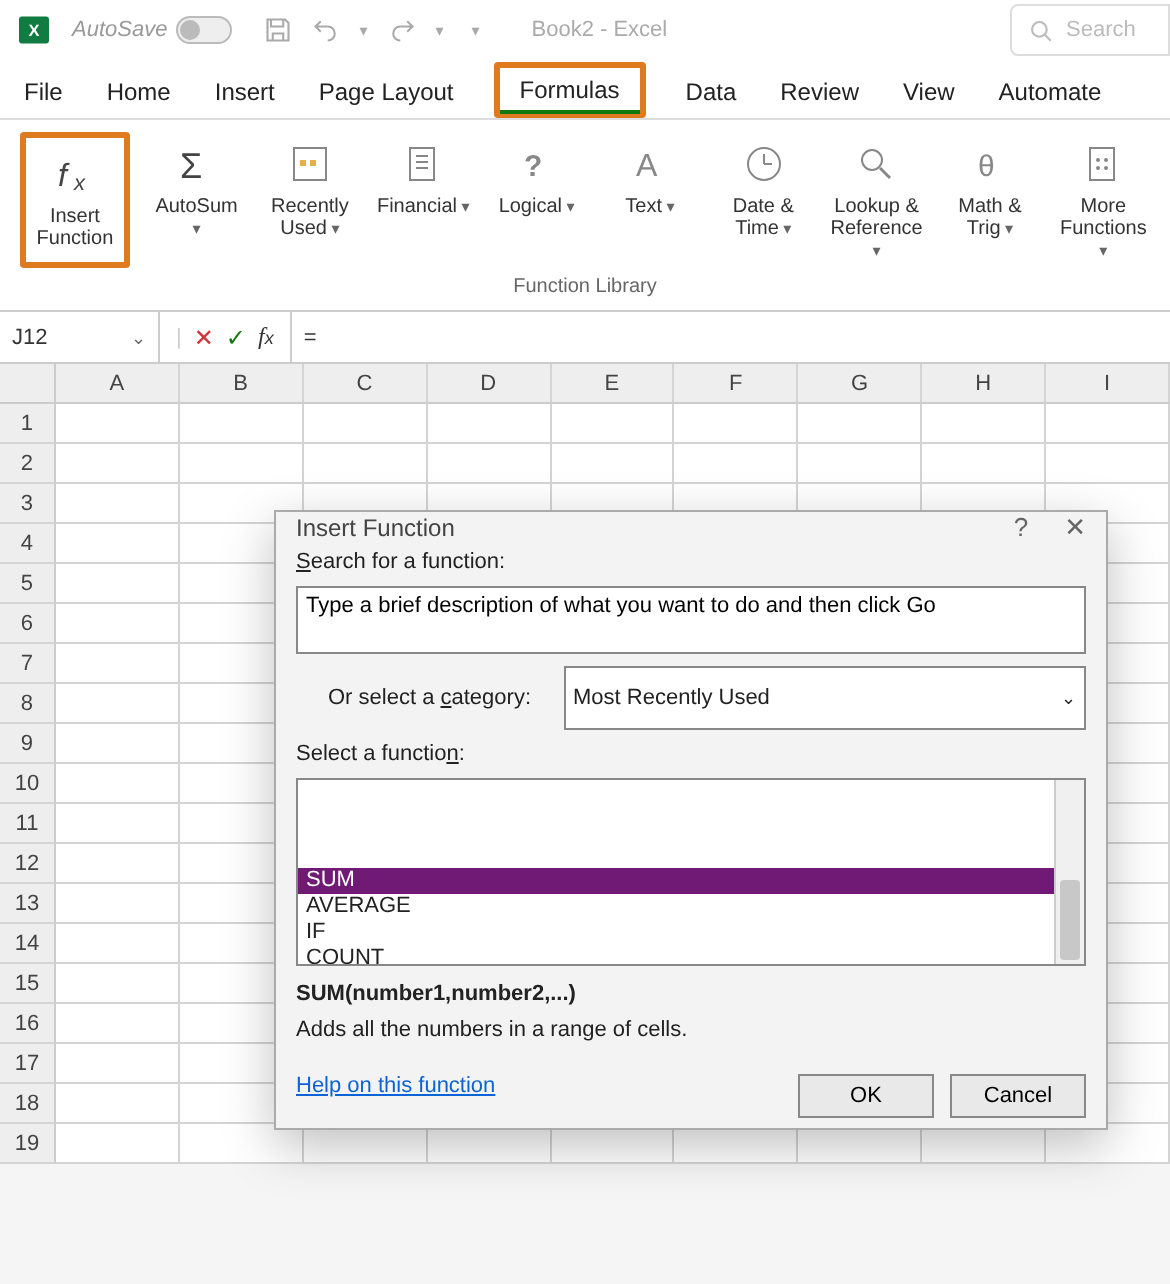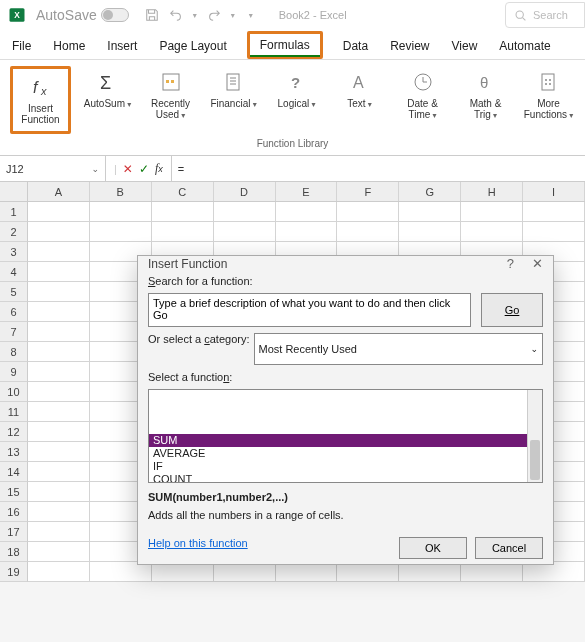--- a/index.html
+++ b/index.html
@@ -1,20 +1,20 @@
 <!DOCTYPE html>
 <html><head>
 <meta charset="utf-8">
 <style>
   * { box-sizing: border-box; margin: 0; padding: 0; font-family: "Segoe UI", Arial, sans-serif; }
   body { width: 585px; height: 642px; background: #f5f5f5; position: relative; overflow: hidden; font-size: 11px; color: #333; }
 
   .titlebar { height: 30px; background: #fff; display: flex; align-items: center; padding: 0 8px; gap: 10px; color: #999; }
   .app-icon { width: 18px; height: 18px; }
-  .autosave { display: flex; align-items: center; gap: 4px; font-size: 14px; }
+  .autosave { display: flex; align-items: center; gap: 4px; font-size: 11px; font-style: italic; }
   .toggle { width: 28px; height: 14px; border: 1px solid #bbb; border-radius: 7px; position: relative; background: #eee; }
   .toggle::after { content:""; position:absolute; width:10px; height:10px; border-radius:50%; background:#bbb; left:1px; top:1px; }
   .qat { display:flex; gap:10px; align-items:center; margin-left:6px; }
   .qat-icon { width:14px; height:14px; color:#aaa; }
   .doc-title { margin-left: 16px; color:#aaa; font-size: 11px; }
   .search-stub { position:absolute; right:0; top:2px; height:26px; width:80px; border:1px solid #ddd; border-left:1px solid #ddd; border-radius:4px 0 0 4px; background:#fff; display:flex; align-items:center; padding-left:8px; gap:6px; color:#bbb; }
 
   .tabs { height: 30px; background:#fff; display:flex; align-items:flex-end; padding: 0 10px; gap: 18px; border-bottom:1px solid #ddd; }
   .tab { font-size: 12px; color:#222; padding: 6px 2px; cursor:pointer; position:relative; }
   .tab.active-hl { border:3px solid #e07a1f; border-radius:2px; padding:4px 10px; }
@@ -23,21 +23,21 @@
   .ribbon { background:#fff; border-bottom:1px solid #ccc; padding:6px 10px 2px 10px; }
   .rib-row { display:flex; align-items:flex-start; gap:10px; }
   .rib-btn { width:54px; text-align:center; font-size:10px; color:#333; display:flex; flex-direction:column; align-items:center; gap:2px; cursor:pointer; padding-top:2px; }
   .rib-btn .icn { width:28px; height:28px; display:flex; align-items:center; justify-content:center; color:#555; }
   .rib-btn .lbl { line-height:1.1; }
   .rib-btn .dd::after { content:" ▾"; font-size:8px; color:#666; }
   .insert-fn-hl { border:3px solid #e07a1f; border-radius:2px; width:62px; padding:4px 2px 6px 2px; }
   .rib-group-label { text-align:center; font-size:10px; color:#666; margin-top:4px; padding-bottom:4px; }
 
   .namebox-row { height:26px; background:#fff; border-bottom:1px solid #ccc; display:flex; align-items:stretch; }
-  .namebox { width:106px; border-right:1px solid #ccc; display:flex; align-items:center; padding:0 6px; font-size:11px; justify-content:space-between; }
+  .namebox { width:80px; border-right:1px solid #ccc; display:flex; align-items:center; padding:0 6px; font-size:11px; justify-content:space-between; }
   .namebox .dd-ic { font-size:9px; color:#666; }
   .fx-controls { display:flex; align-items:center; gap:6px; padding:0 8px; border-right:1px solid #ccc; }
   .fx-cancel { color:#d13438; font-size:12px; }
   .fx-ok { color:#107c10; font-size:12px; }
   .fx-label { font-style:italic; font-family: "Cambria Math", serif; font-size:12px; }
   .fbar { flex:1; display:flex; align-items:center; padding:0 6px; }
 
   .grid { background:#fff; position:relative; }
   .col-headers { display:flex; height:20px; border-bottom:1px solid #ccc; }
   .corner { width:28px; border-right:1px solid #ccc; background:#eee; }
@@ -47,21 +47,21 @@
   .rh { width:28px; border-right:1px solid #ccc; border-bottom:1px solid #d4d4d4; background:#eee; display:flex; align-items:center; justify-content:center; font-size:11px; color:#444; }
   .cell { width:62px; border-right:1px solid #d4d4d4; border-bottom:1px solid #d4d4d4; }
 
   .dialog { position:absolute; left:137px; top:255px; width:417px; height:310px; background:#f3f3f3; border:1px solid #aaa; box-shadow:0 8px 24px rgba(0,0,0,0.25); display:flex; flex-direction:column; }
   .dlg-title { height:28px; display:flex; align-items:center; justify-content:space-between; padding:0 10px; color:#444; font-size:12px; }
   .dlg-title .right { display:flex; gap:18px; color:#666; font-size:13px; }
   .dlg-body { padding:4px 10px 8px 10px; flex:1; display:flex; flex-direction:column; gap:6px; font-size:11px; color:#222; }
   .search-row { display:flex; gap:10px; align-items:stretch; }
   .search-ta { flex:1; border:1px solid #888; background:#fff; padding:3px 4px; height:34px; font-size:11px; resize:none; }
   .go-btn { width:62px; border:1px solid #888; background:#e9e9e9; font-size:11px; text-decoration:underline; cursor:pointer; }
-  .cat-row { display:flex; gap:4px; }
+  .cat-row { display:flex; align-items:center; gap:16px;margin-left:16px; }
   .cat-select { flex:1; border:1px solid #888; background:#fff; height:20px; font-size:11px; padding:15px 4px; display:flex; align-items:center; justify-content:space-between; }
   .fn-list { border:1px solid #888; background:#fff; height:94px; overflow:hidden; position:relative; display:flex; }
   .fn-list-inner { flex:1; }
   .fn-item { padding:0 4px; font-size:11px; height:13px; line-height:13px; }
   .fn-item.selected { background:#701a75; color:#fff;margin-top:44px; }
   .fn-scroll { width:15px; border-left:1px solid #ccc; background:#f0f0f0; display:flex; flex-direction:column; justify-content:flex-end; }
   .fn-scroll .bar { height:40px; background:#c8c8c8; margin:0 2px 2px 2px; border-radius:2px; }
   .syntax { font-weight:bold; font-size:11px; margin-top:2px; }
   .desc { font-size:11px; }
   .dlg-footer { padding:8px 10px 10px 10px; display:flex; justify-content:space-between; border-top:0; }
@@ -181,20 +181,29 @@
             <circle cx="12" cy="12" r="8" fill="none" stroke="#888"></circle>
             <line x1="12" y1="12" x2="12" y2="7" stroke="#888"></line>
             <line x1="12" y1="12" x2="16" y2="12" stroke="#888"></line>
           </svg>
         </div>
         <div class="lbl dd">Date &amp;<br>Time</div>
       </div>
       <div class="rib-btn">
         <div class="icn">
           <svg viewBox="0 0 24 24" width="24" height="24">
+            <circle cx="10" cy="10" r="5" fill="none" stroke="#888"></circle>
+            <line x1="14" y1="14" x2="19" y2="19" stroke="#888" stroke-width="1.5"></line>
+          </svg>
+        </div>
+        <div class="lbl dd">Lookup &amp;<br>Reference</div>
+      </div>
+      <div class="rib-btn">
+        <div class="icn">
+          <svg viewBox="0 0 24 24" width="24" height="24">
             <text x="6" y="18" font-size="15" font-family="Times,serif" fill="#888">θ</text>
           </svg>
         </div>
         <div class="lbl dd">Math &amp;<br>Trig</div>
       </div>
       <div class="rib-btn">
         <div class="icn">
           <svg viewBox="0 0 24 24" width="24" height="24">
             <rect x="5" y="4" width="12" height="16" fill="none" stroke="#888"></rect>
             <circle cx="9" cy="10" r="1" fill="#888"></circle>
@@ -475,21 +484,20 @@
     <span>Insert Function</span>
     <div class="right">
       <span>?</span>
       <span>✕</span>
     </div>
   </div>
   <div class="dlg-body">
     <div><span class="underline-accessor">S</span><span>earch for a function:</span></div>
     <div class="search-row">
       <textarea class="search-ta" style="">Type a brief description of what you want to do and then click Go</textarea>
-      <button class="go-btn">Go</button>
     </div>
     <div class="cat-row">
       <span>Or select a <span class="underline-accessor">c</span>ategory:</span>
       <div class="cat-select">
         <span>Most Recently Used</span>
         <span style="font-size:9px;">⌄</span>
       </div>
     </div>
     <div>Select a functio<span class="underline-accessor">n</span>:</div>
     <div class="fn-list">

